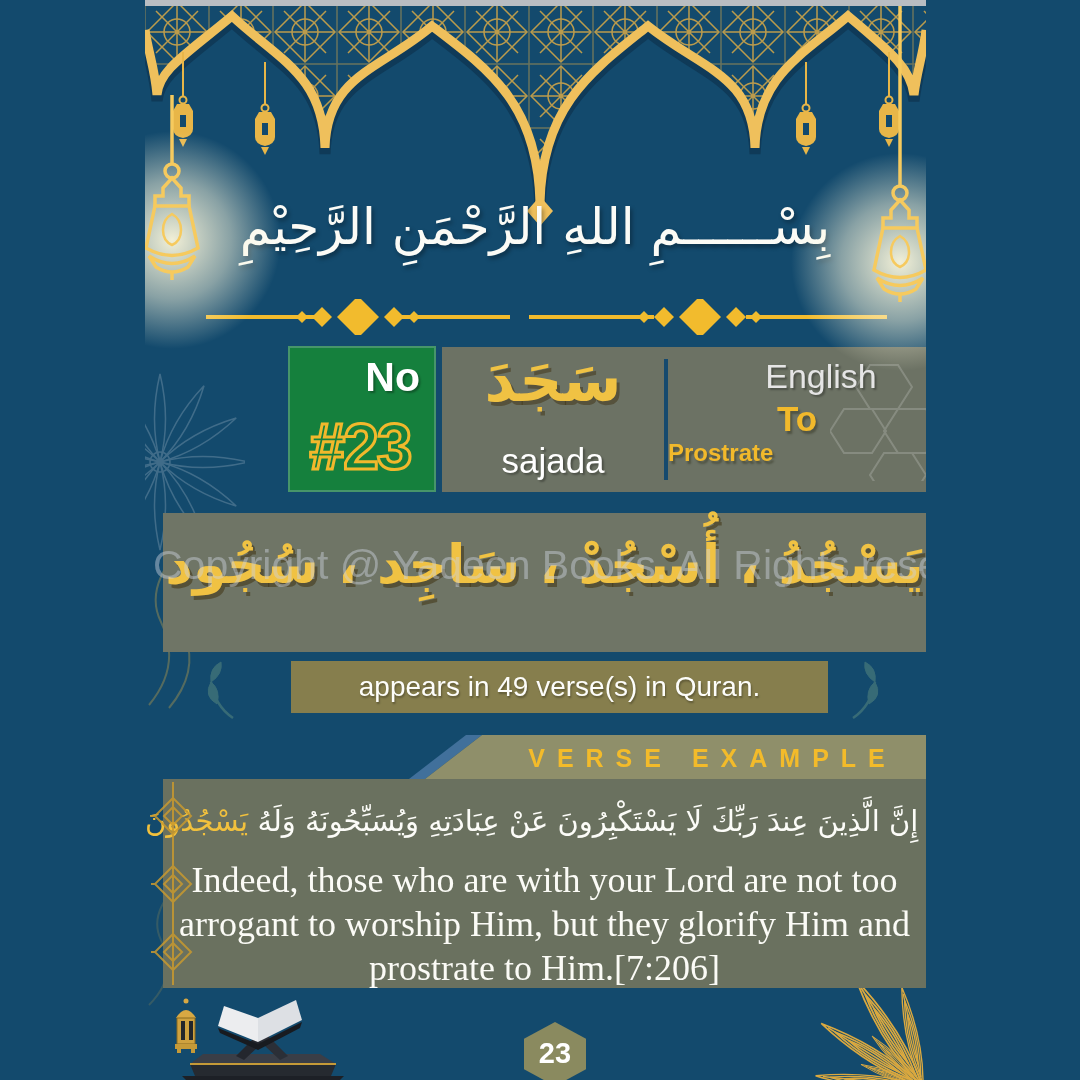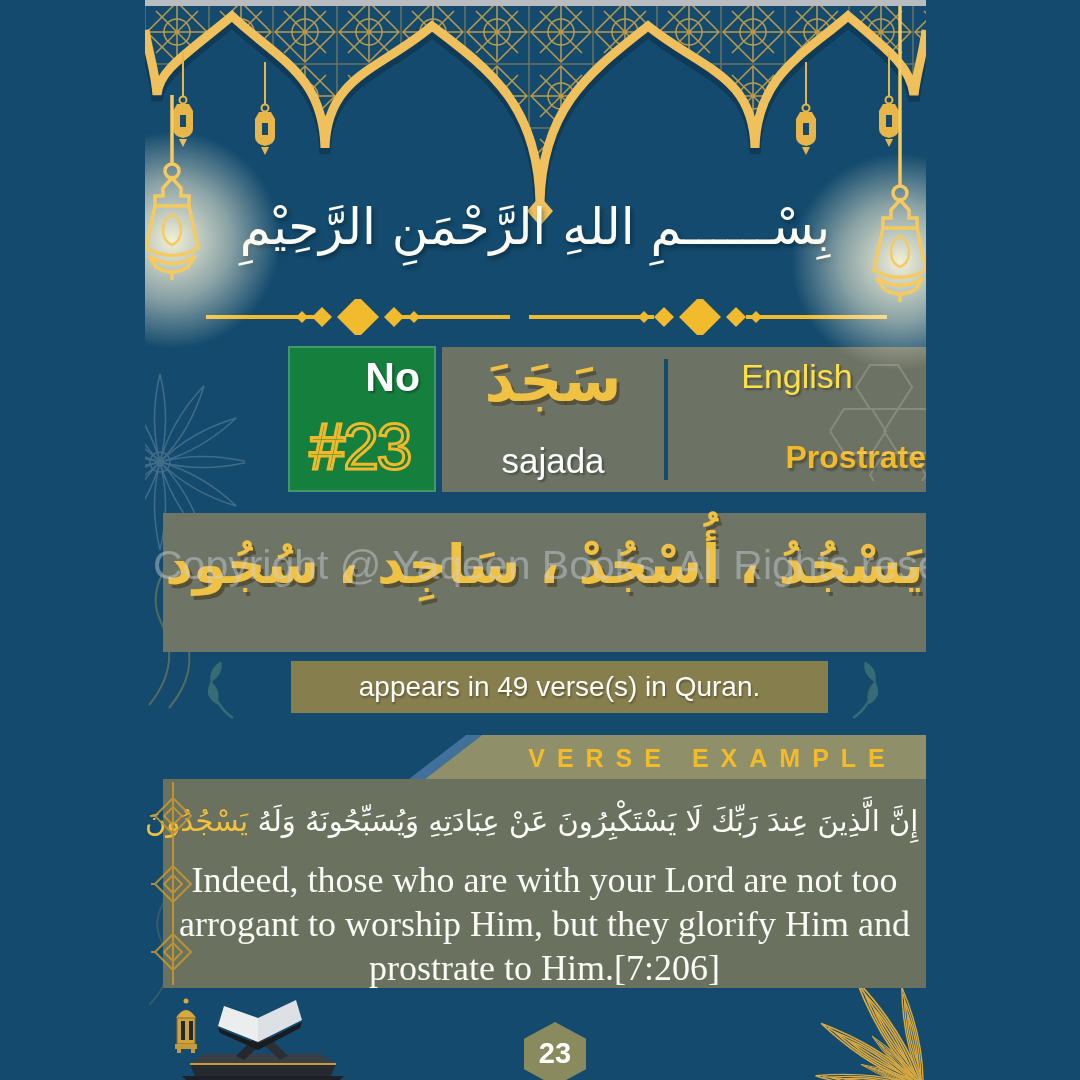--- a/index.html
+++ b/index.html
@@ -20,33 +20,33 @@
   .bismillah{left:40px;top:198px;width:700px;text-align:center;direction:rtl;z-index:4;
              font-size:50px;color:#FBFBF6;font-family:"DejaVu Sans",sans-serif;
              text-shadow:2px 3px 4px rgba(0,0,0,.35);}
   .divider-svg{left:55px;top:299px;z-index:4;}
 
   
   .num-box{left:143px;top:346px;width:148px;height:146px;background:#15803d;z-index:3;
            box-shadow:inset 0 0 0 2px rgba(190,200,212,.3);}
   .num-label{position:absolute;right:16px;top:8px;font-size:41px;color:#fff;font-weight:600;
              text-shadow:2px 2px 2px rgba(0,0,0,.3);}
-  .num-value{position:absolute;left:0;right:4px;bottom:8px;text-align:center;font-size:64px;font-weight:400;
+  .num-value{position:absolute;left:0;right:4px;bottom:8px;text-align:center;font-size:64px;font-weight:700;
              color:transparent;-webkit-text-stroke:3px #F1B82C;letter-spacing:-2px;margin-top:40px;}
   .word-panel{left:297px;top:347px;width:484px;height:145px;background:#6C7264;z-index:3;}
   .arabic-word{position:absolute;left:0;top:-2px;width:222px;text-align:center;font-size:60px;font-weight:700;
                color:#F0C243;font-family:"DejaVu Sans",sans-serif;text-shadow:3px 4px 0 rgba(60,45,10,.45);}
   .translit{position:absolute;left:0;top:94px;width:222px;text-align:center;font-size:35px;color:#fff;
             text-shadow:2px 2px 2px rgba(0,0,0,.3);}
   .vdivider{position:absolute;left:222px;top:12px;width:4px;height:121px;background:#164A6E;}
-  .lang-label{position:absolute;left:226px;top:10px;width:258px;text-align:center;font-size:34px;color:#fde047;
-              text-shadow:2px 2px 2px rgba(0,0,0,.3);}
+  .lang-label{position:absolute;left:226px;top:10px;width:258px;text-align:center;font-size:34px;color:#e5e5e5;
+              text-shadow:2px 2px 2px rgba(0,0,0,.3);padding-left:24px;}
   .meaning1{position:absolute;left:226px;top:52px;width:258px;text-align:center;font-size:35px;font-weight:700;
             color:#F2B92B;text-shadow:2px 3px 2px rgba(40,40,20,.4);}
-  .meaning2{position:absolute;left:226px;top:92px;width:258px;text-align:right;font-size:32px;font-weight:700;
+  .meaning2{position:absolute;left:226px;top:92px;width:258px;text-align:left;font-size:24px;font-weight:700;
             color:#F2B92B;text-shadow:2px 3px 2px rgba(40,40,20,.4);}
   .hexpat{position:absolute;right:-4px;top:12px;opacity:.18;}
 
   
   .forms-panel{left:18px;top:513px;width:763px;height:139px;background:#6F7566;z-index:3;}
   .forms-text{position:relative;z-index:5;margin-top:20px;text-align:center;direction:rtl;
               font-size:54px;font-weight:700;color:#F0C243;font-family:"DejaVu Sans",sans-serif;
               text-shadow:3px 4px 0 rgba(60,45,10,.5);}
   .watermark{left:8px;top:542px;width:781px;z-index:4;white-space:nowrap;font-size:41px;
              color:rgba(205,210,221,.45);}
@@ -224,20 +224,21 @@
 
     <div class="abs num-box">
       <div class="num-label">No</div>
       <div class="num-value">#23</div>
     </div>
     <div class="abs word-panel">
       <div class="arabic-word">سَجَدَ</div>
       <div class="translit">sajada</div>
       <div class="vdivider"></div>
       <div class="lang-label">English</div>
+      <div class="meaning1">To</div>
       <div class="meaning2">Prostrate</div>
       <svg class="hexpat" width="100" height="122" viewBox="0 0 100 122">
         <g fill="none" stroke="#ffffff" stroke-width="2">
           <path d="M40,6 L68,6 L82,28 L68,50 L40,50 L26,28 Z"></path>
           <path d="M68,50 L96,50 L110,72 L96,94 L68,94 L54,72 Z"></path>
           <path d="M40,50 L26,28 L-2,28 L-16,50 L-2,72 L26,72 Z" transform="translate(16,22)"></path>
           <path d="M54,94 L82,94 L96,116 L82,138 L54,138 L40,116 Z"></path>
         </g>
       </svg>
     </div>

